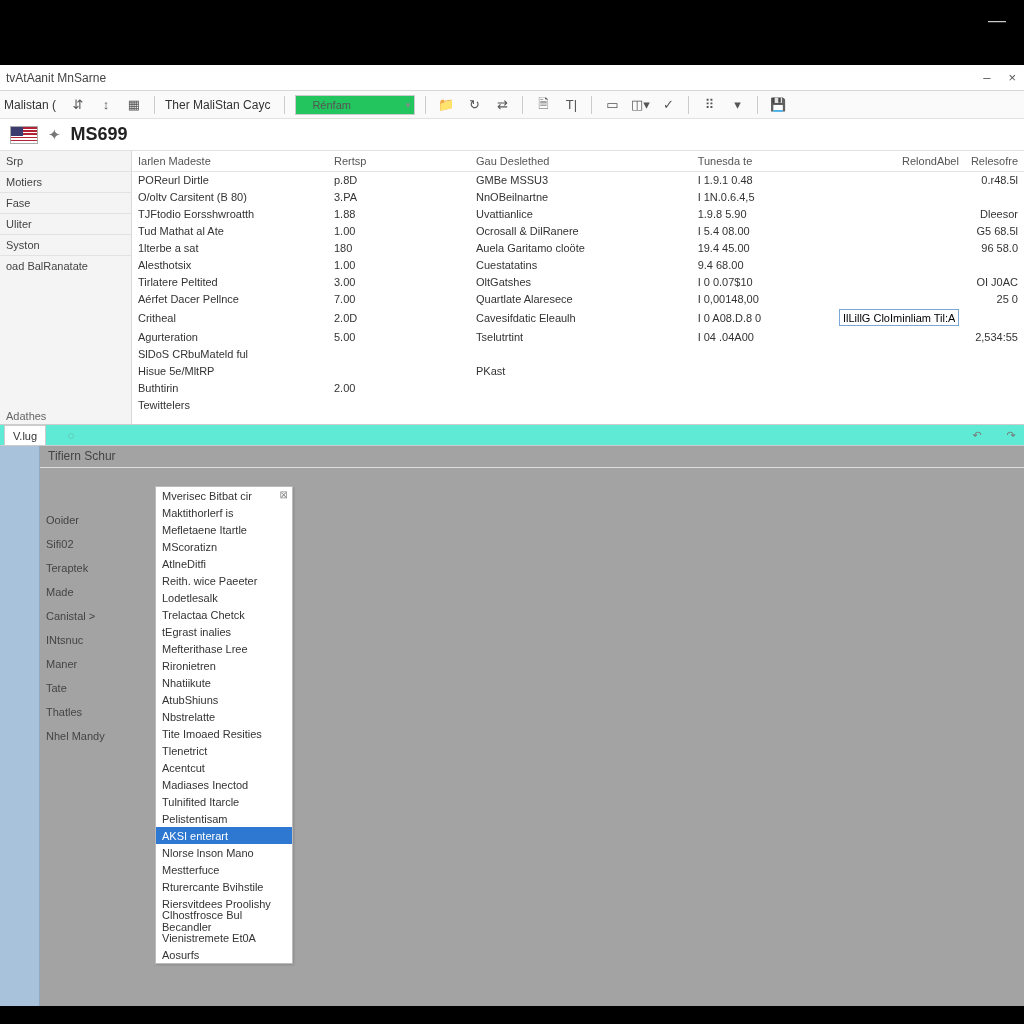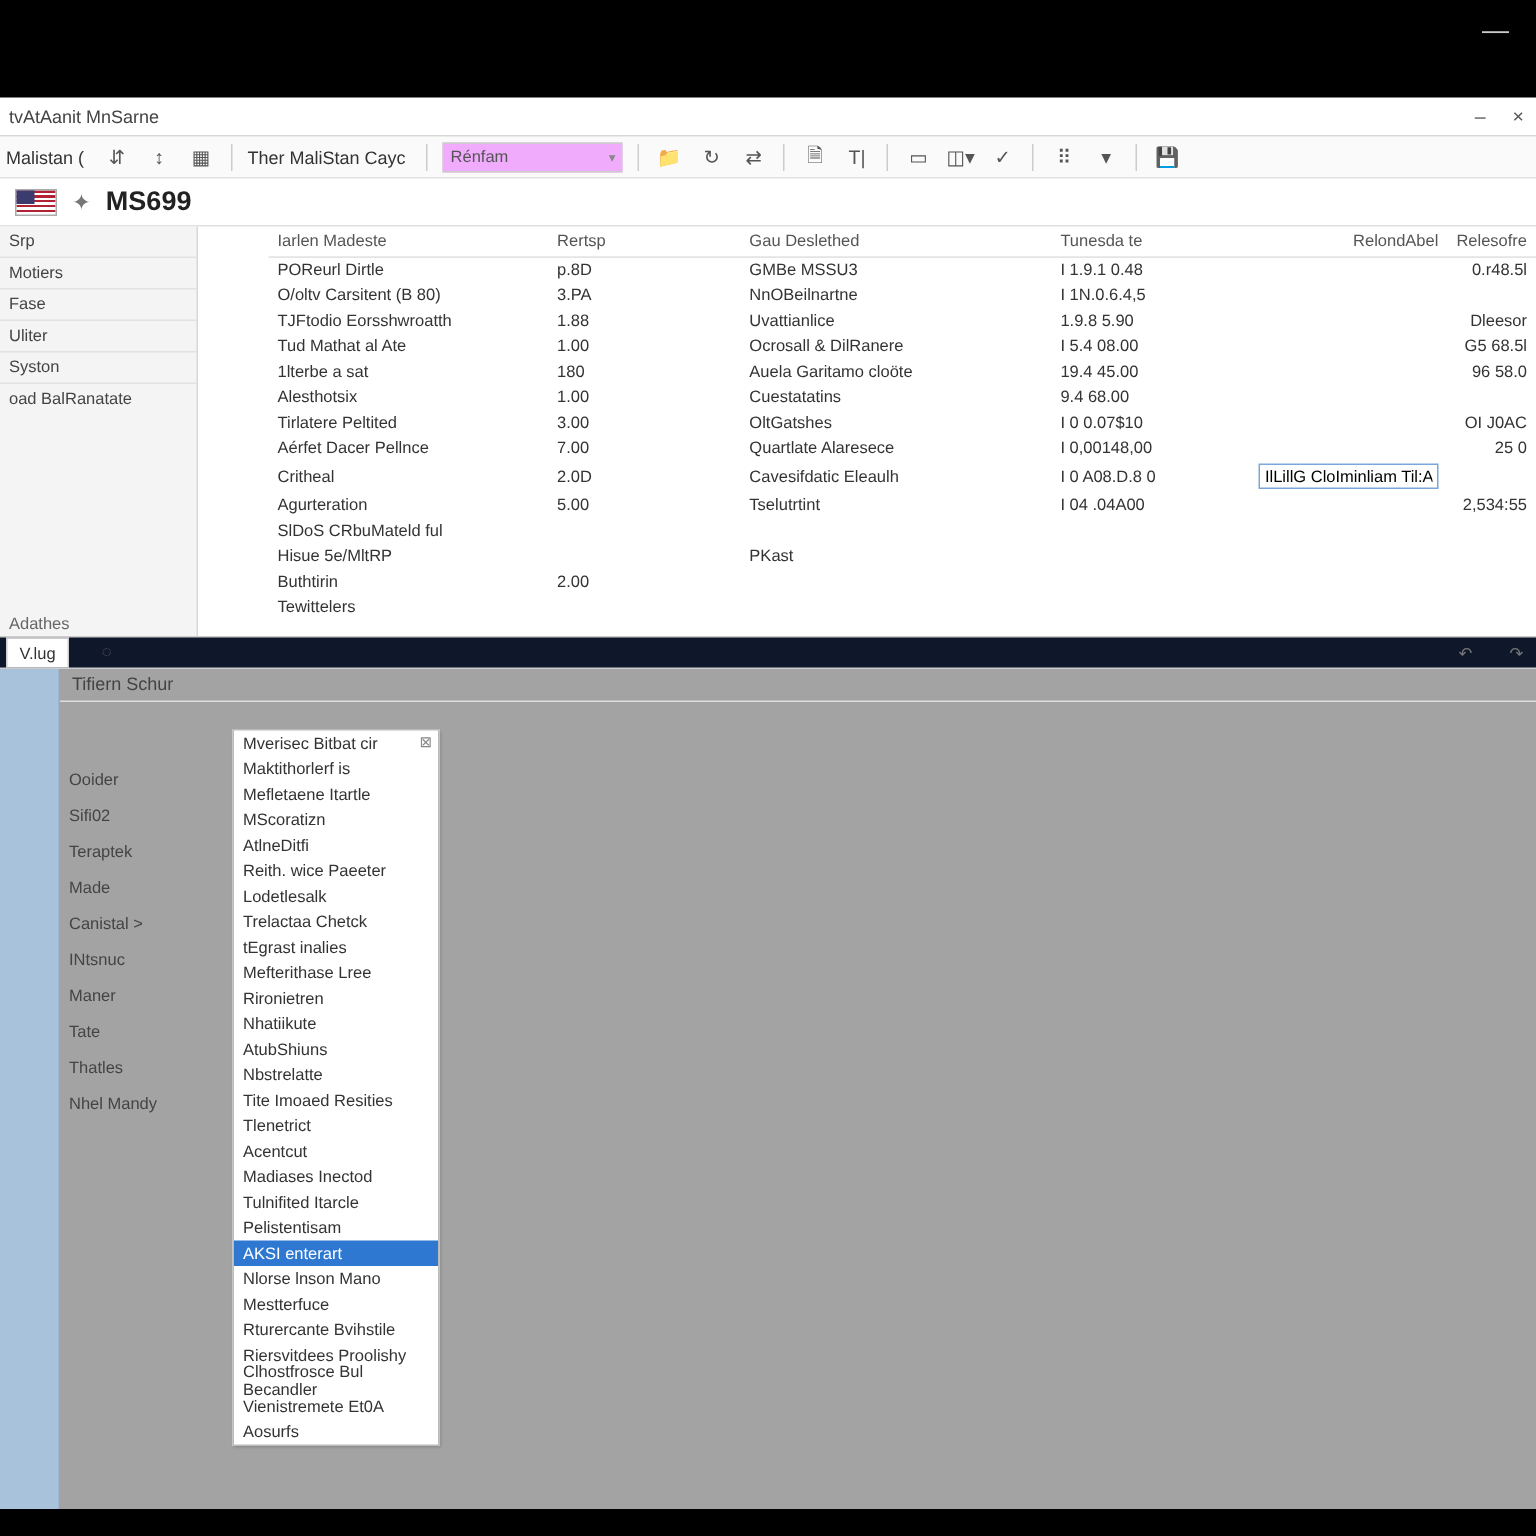--- a/index.html
+++ b/index.html
@@ -11,46 +11,46 @@
   .title-bar { height: 26px; border-bottom: 1px solid #d8d8d8; display: flex; align-items: center; padding: 0 6px; position: relative; }
   .title-bar .title { font-size: 12px; color: #444; }
   .title-bar .win-controls { position: absolute; right: 8px; top: 0; display: flex; gap: 18px; height: 100%; align-items: center; }
   .title-bar .win-controls span { font-size: 13px; color: #555; cursor: pointer; }
 
   
   .toolbar-row { height: 28px; border-bottom: 1px solid #e2e2e2; display: flex; align-items: center; padding: 0 4px; gap: 8px; background: #fafafa; }
   .toolbar-row .tb-label { font-size: 12px; color: #333; margin-right: 4px; }
   .toolbar-row .tb-btn { width: 20px; height: 20px; display: flex; align-items: center; justify-content: center; color: #555; cursor: pointer; font-size: 13px; }
   .toolbar-row .tb-sep { width: 1px; height: 18px; background: #ccc; margin: 0 2px; }
-  .toolbar-row .tb-dropdown { border: 1px solid #ccc; height: 20px; min-width: 120px; display: flex; align-items: center; padding: 0 4px; font-size: 11px; color: #555; position: relative; background: #f0abfc;}
+  .toolbar-row .tb-dropdown { border: 1px solid #ccc; height: 20px; min-width: 120px; display: flex; align-items: center; padding: 0 16px; font-size: 11px; color: #555; position: relative; background: #22c55e;}
   .toolbar-row .tb-dropdown::after { content: "▾"; position: absolute; right: 4px; font-size: 9px; color: #888;}
 
   
   .record-header { height: 32px; display: flex; align-items: center; padding: 0 10px; gap: 10px; border-bottom: 1px solid #e0e0e0; }
   .flag-icon { width: 28px; height: 18px; background: linear-gradient(#b22234 0 10%, #fff 10% 20%, #b22234 20% 30%, #fff 30% 40%, #b22234 40% 50%, #fff 50% 60%, #b22234 60% 70%, #fff 70% 80%, #b22234 80% 90%, #fff 90% 100%); position: relative; border: 0.5px solid #aaa;}
   .flag-icon::before { content:""; position:absolute; top:0; left:0; width: 12px; height: 9px; background:#3c3b6e;}
   .wrench-icon { font-size: 15px; color: #777; }
   .record-code { font-size: 18px; font-weight: 600; color: #222; }
 
   
   .main-area { display: flex; height: 273px; }
   .side-nav { width: 132px; border-right: 1px solid #d8d8d8; background: #f4f4f4; display: flex; flex-direction: column; }
   .side-nav .nav-section { padding: 4px 6px; font-size: 11px; color: #444; cursor: pointer; }
   .side-nav .nav-section + .nav-section { border-top: 1px solid #e2e2e2; }
   .nav-group-label { padding: 6px 6px 2px; font-size: 11px; color: #666; }
 
-  .data-pane { flex: 1; overflow: auto; margin-left: 47px; }
+  .data-pane { flex: 1; overflow: auto; }
   table.data-grid { width: 100%; border-collapse: collapse; font-size: 11px; }
   table.data-grid th { text-align: left; font-weight: 400; color: #555; padding: 3px 6px; border-bottom: 1px solid #e4e4e4; height: 20px;}
   table.data-grid td { padding: 2px 6px; height: 17px; color: #333; white-space: nowrap;}
   table.data-grid td.num, table.data-grid th.num { text-align: right; }
   .inline-input { border: 1px solid #7aa7d8; height: 17px; width: 120px; font-size: 11px; padding: 0 3px; background:#fff;}
 
   
-  .tab-bar { height: 22px; border-top: 1px solid #ccc; border-bottom: 1px solid #ccc; background: #0f172a; display:flex; align-items:center; padding:0 4px; gap:16px;}
+  .tab-bar { height: 22px; border-top: 1px solid #ccc; border-bottom: 1px solid #ccc; background: #5eead4; display:flex; align-items:center; padding:0 4px; gap:16px;}
   .tab-bar .tab { padding: 2px 8px; font-size: 11px; border: 1px solid #ccc; border-bottom:none; background:#fff; height:20px; display:flex; align-items:center; cursor:pointer;}
   .tab-bar .tab-icon { width:18px; height:18px; display:flex; align-items:center; justify-content:center; color:#777; font-size:11px; cursor:pointer;}
 
   
   .lower-region { display:flex; height: 560px; }
   .left-strip { width: 40px; background: #a9c2dc; border-right: 1px solid #8fa9c5; }
   .lower-body { flex:1; background:#a3a3a3; position:relative; }
   .lower-title { height: 22px; border-bottom: 1px solid #ddd; padding: 3px 8px; font-size: 12px; color:#444; }
 
   .detail-area { display:flex; height: calc(100% - 22px); }

